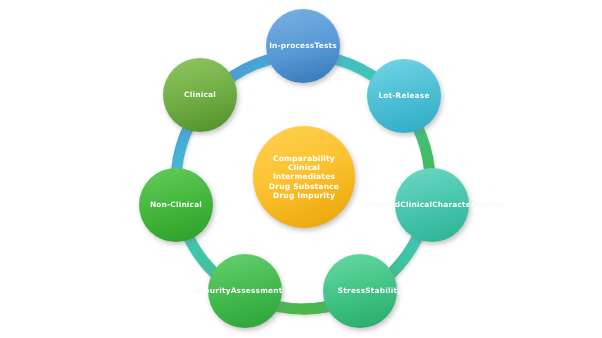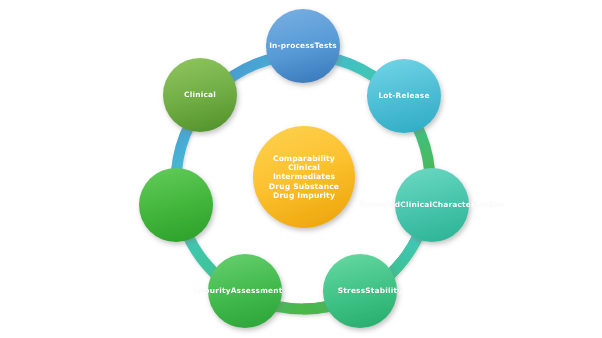--- a/index.html
+++ b/index.html
@@ -188,18 +188,21 @@
   <div class="node-label" style="left:332px; top:275px; width:76px; height:32px;align-items:center;">
     <span>Stress</span>
     <span>Stability</span>
   </div>
 
   <div class="node-label" style="left:200px; top:275px; width:76px; height:32px;">
     <span>Impurity</span>
     <span>Assessment</span>
   </div>
 
+  <div class="node-label" style="left:138px; top:197px; width:76px; height:16px;">
+    <span>Non-Clinical</span>
+  </div>
 
   <div class="node-label" style="left:162px; top:87px; width:76px; height:16px;">
     <span>Clinical</span>
   </div>
 
 </div>
 
 </body></html>

